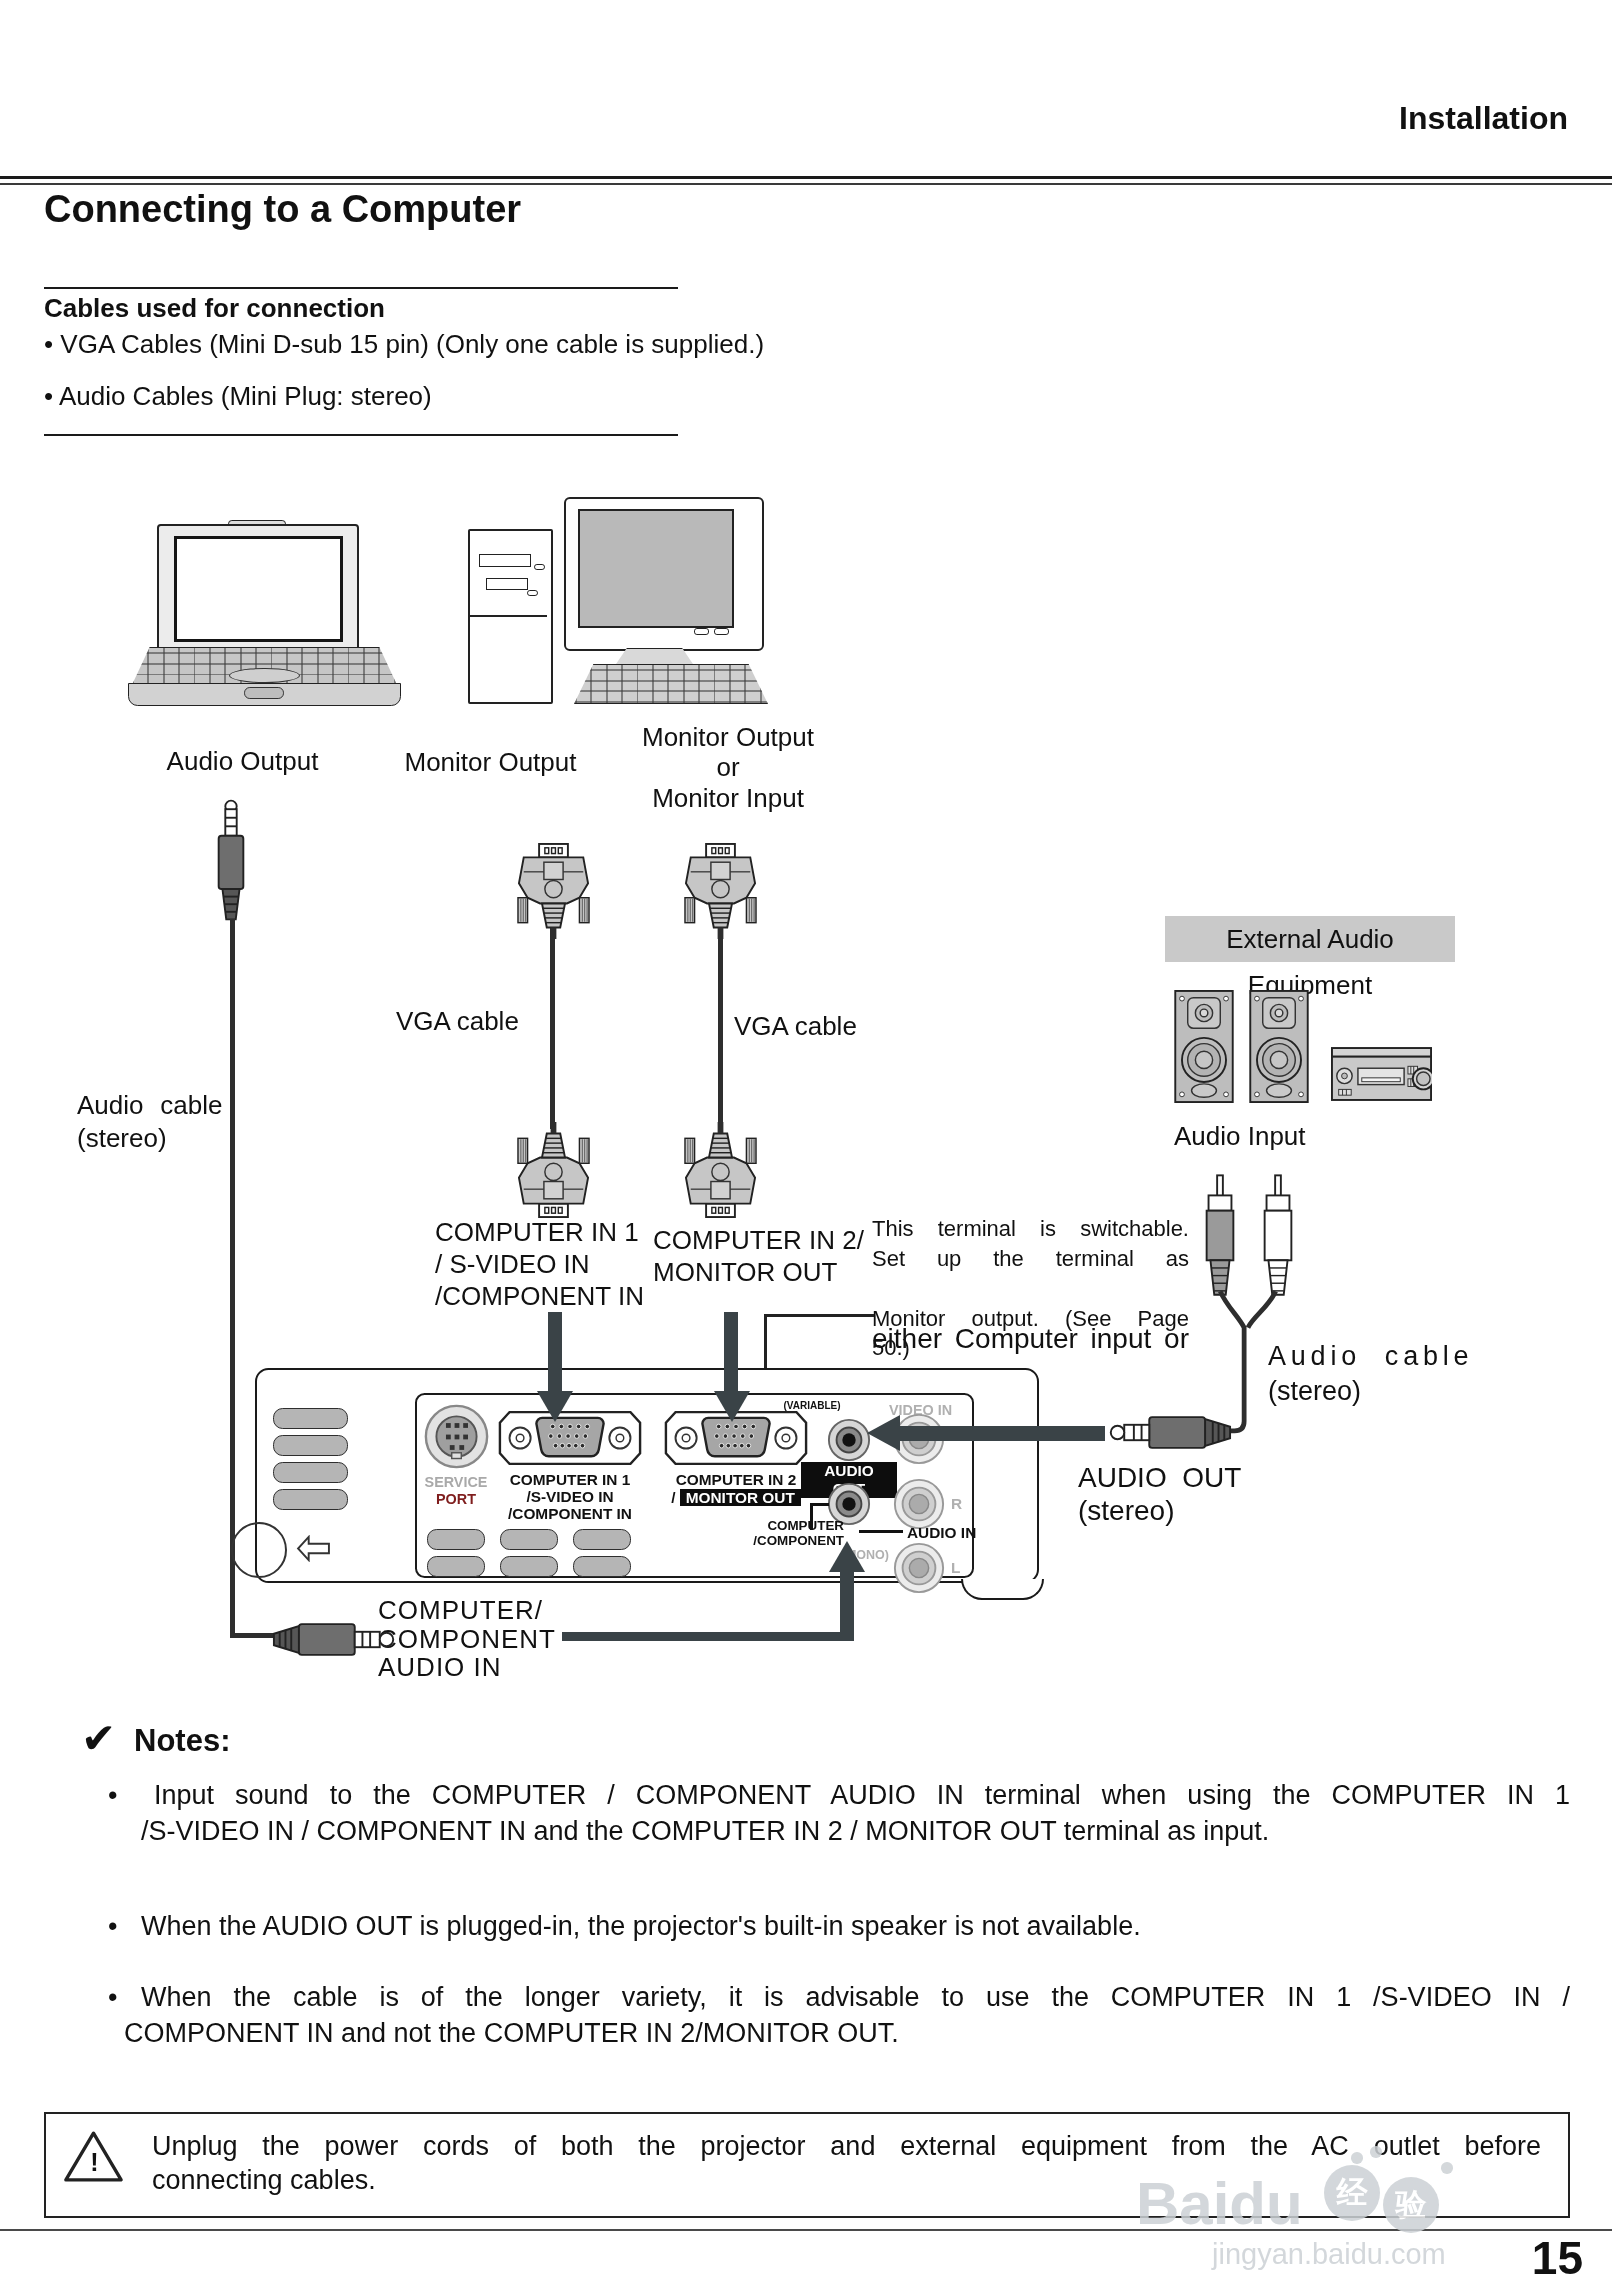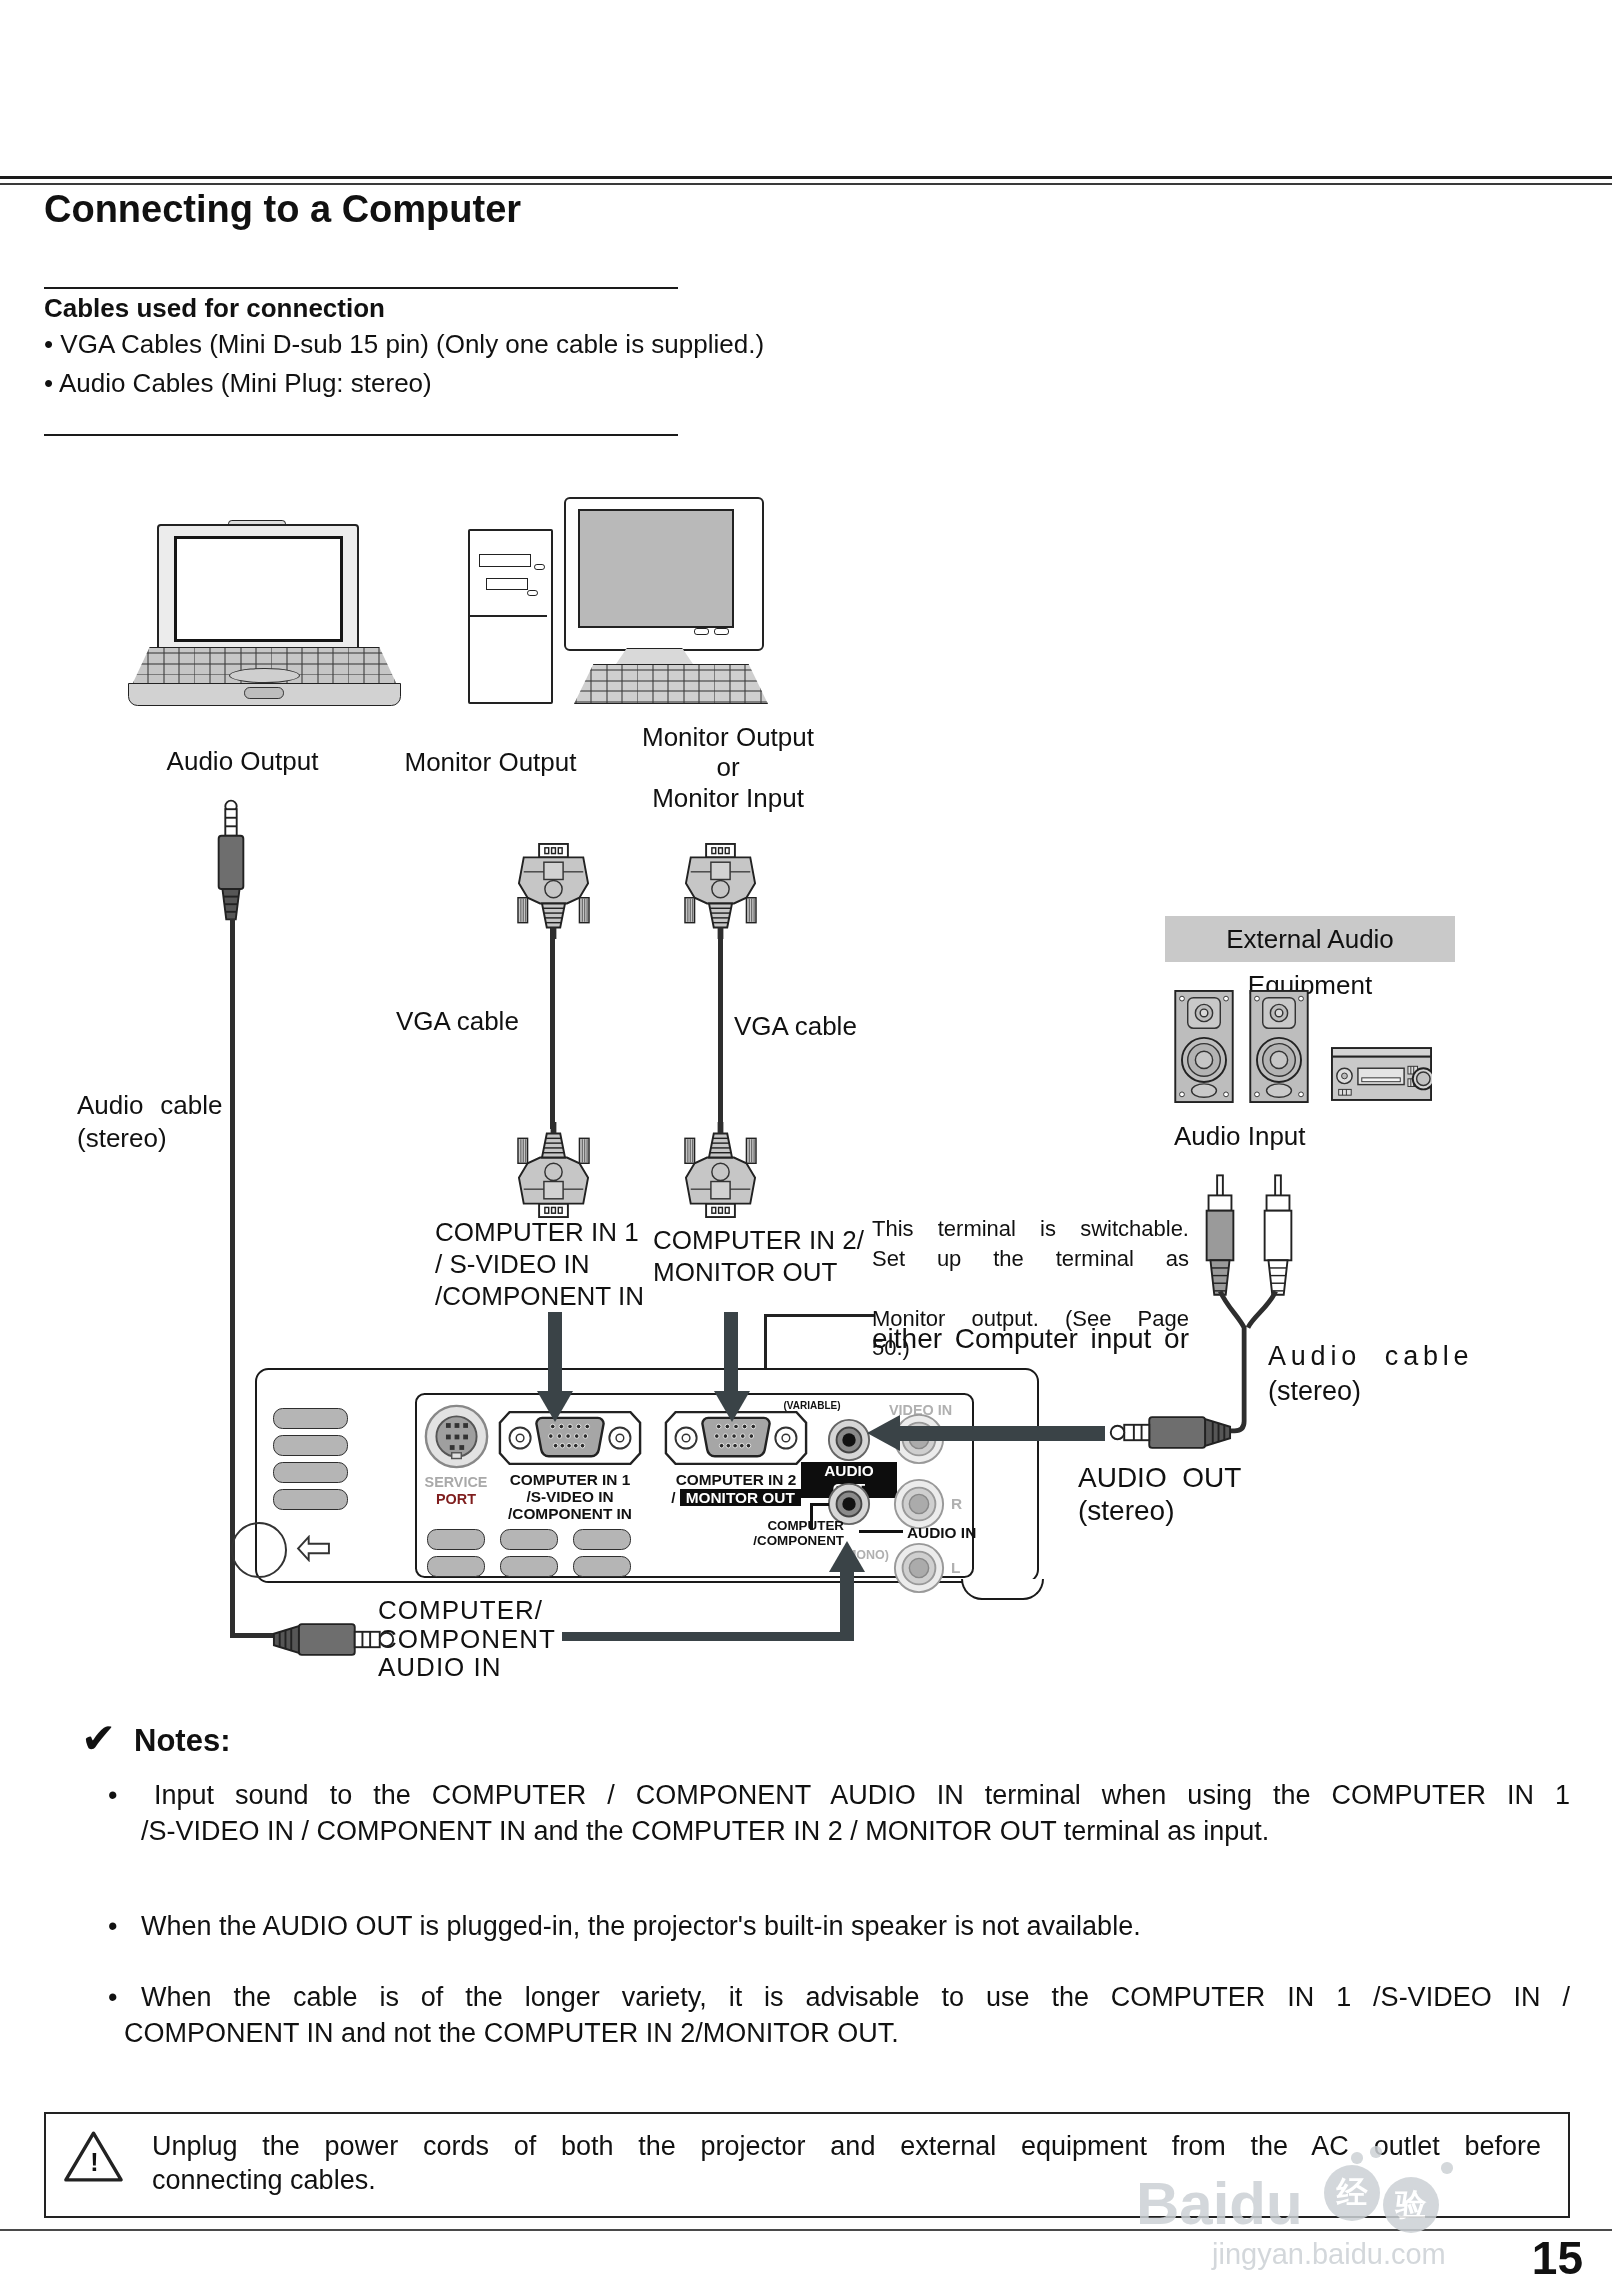--- a/index.html
+++ b/index.html
@@ -22,29 +22,30 @@
   .tri{width:0;height:0;}
   .kbtex{background-image:repeating-linear-gradient(90deg,rgba(60,60,60,.55) 0 1.9px,transparent 1.9px 15.4px),
          repeating-linear-gradient(0deg,rgba(60,60,60,.55) 0 1.9px,transparent 1.9px 10.6px);}
   .wm{color:#ccd1d5;opacity:.85;}
 </style>
 </head>
 <body>
 
 <div class="page">
 
+  <div class="abs b rt" style="left:1057px;top:100px;width:511px;font-size:32px;">Installation</div>
   <div class="abs rule" style="left:0;top:176px;width:1612px;height:2.9px;"></div>
   <div class="abs" style="left:0;top:183px;width:1612px;height:1.9px;background:#3a3a3a;"></div>
 
   <div class="abs b" style="left:44px;top:188px;font-size:38px;">Connecting to a Computer</div>
 
   <div class="abs rule" style="left:44px;top:287px;width:634px;height:1.9px;"></div>
   <div class="abs b t27" style="left:44px;top:292px;">Cables used for connection</div>
   <div class="abs t27" style="left:44px;top:328px;">• VGA Cables (Mini D-sub 15 pin) (Only one cable is supplied.)</div>
-  <div class="abs t27" style="left:44px;top:367px;">• Audio Cables (Mini Plug: stereo)</div>
+  <div class="abs t27" style="left:44px;top:380px;">• Audio Cables (Mini Plug: stereo)</div>
   <div class="abs rule" style="left:44px;top:434px;width:634px;height:1.9px;"></div>
 
   <div class="abs" style="left:228px;top:520px;width:56px;height:7.7px;background:#ddd;border:1.9px solid #222;border-radius:3.8px;"></div>
   <div class="abs" style="left:157px;top:524px;width:198px;height:125px;background:#ececec;border:2.9px solid #222;border-radius:3.8px;"></div>
   <div class="abs" style="left:174px;top:536px;width:163px;height:100px;background:#fff;border:3.8px solid #151515;"></div>
   <div class="abs kbtex" style="left:131px;top:647px;width:265px;height:38px;background-color:#c6c6c6;border:1.9px solid #222;clip-path:polygon(7% 0,93% 0,100% 100%,0% 100%);"></div>
   <div class="abs" style="left:128px;top:683px;width:271px;height:21px;background:#d2d2d2;border:1.9px solid #222;border-radius:0 0 9.6px 9.6px;"></div>
   <div class="abs" style="left:229px;top:668px;width:69px;height:13.4px;background:#cfcfcf;border:1.9px solid #333;border-radius:50%;"></div>
   <div class="abs" style="left:244px;top:687px;width:38px;height:9.6px;background:#bdbdbd;border:1.9px solid #333;border-radius:5.8px;"></div>
   <div class="abs ctr t27" style="left:156px;top:745px;width:173px;">Audio Output</div>

